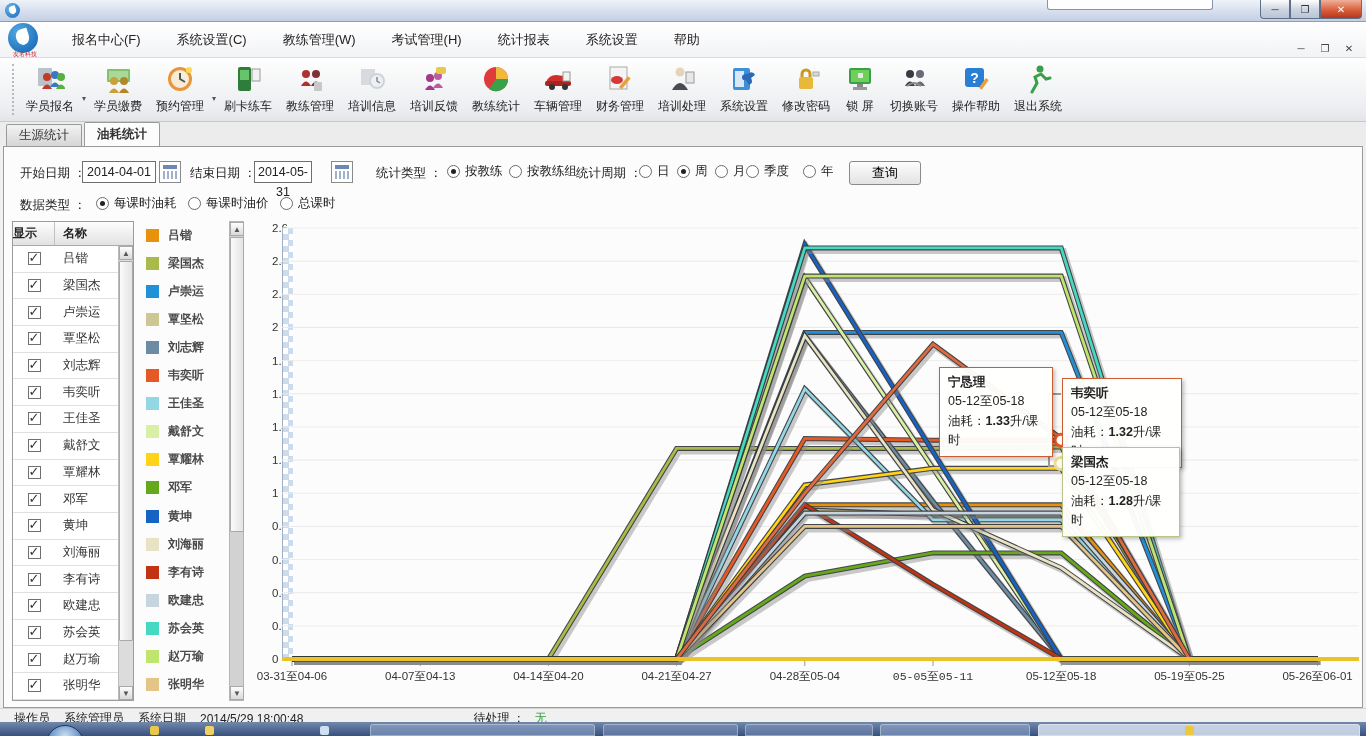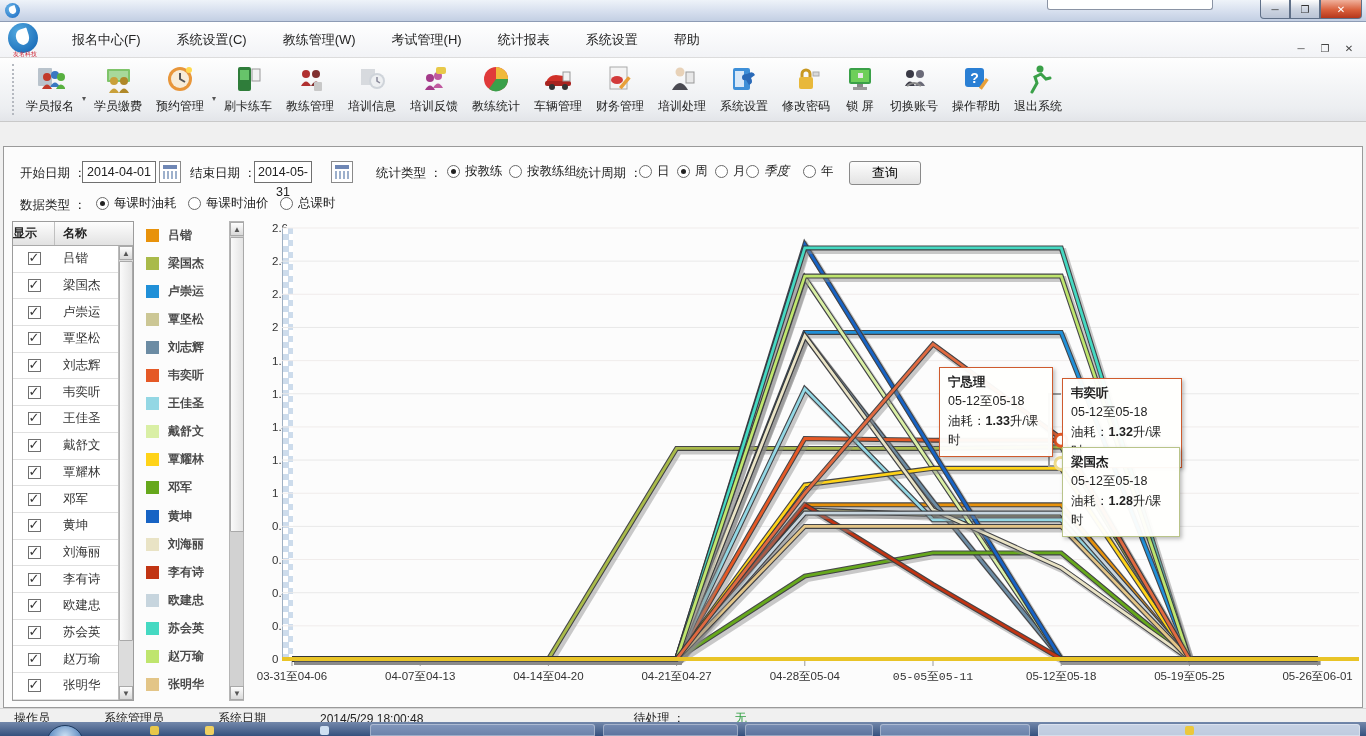--- a/index.html
+++ b/index.html
@@ -116,21 +116,21 @@
   .xlab { position:absolute; top:448px; width:110px; text-align:center; font-size:11.5px; color:#333; }
 
   
   .tip { position:absolute; background:rgba(255,255,253,0.96); border:1px solid #cf5b2e;
     box-shadow:2px 2px 4px rgba(0,0,0,0.25); padding:5px 8px; font-size:12.5px; line-height:1.55; z-index:5; }
   .tip .t-name { font-weight:bold; color:#222; }
   .tip b { font-weight:bold; }
 
   
   #statusbar { position:absolute; left:0; top:708px; width:1366px; height:20px; background:#f0f0f0;
-    border-top:1px solid #d5d5d5; display:flex; align-items:center; font-size:12px; color:#222;gap:40px; }
+    border-top:1px solid #d5d5d5; display:flex; align-items:center; font-size:12px; color:#222; }
   #statusbar .sp { margin-left:14px; }
   #pending-val { color:#2e9e40; margin-left:10px; }
 
   
   #taskbar { position:absolute; left:0; top:722px; width:1366px; height:14px;
     background:linear-gradient(#7388ab,#35517e); overflow:hidden; }
   .tb-orb { position:absolute; left:46px; top:3px; width:38px; height:38px; border-radius:50%;
     background:radial-gradient(circle at 50% 30%, #cfe3f5, #4f7fba 60%, #28507f); border:1px solid #1d3a5f; }
   .tb-btn { position:absolute; top:2px; height:12px; border-radius:3px 3px 0 0; border:1px solid rgba(255,255,255,0.35); }
   .tb-ico { position:absolute; top:4px; width:9px; height:9px; border-radius:2px; }
@@ -358,20 +358,24 @@
         <span class="t-icon">
           <svg width="30" height="30" viewBox="0 0 30 30">
             <circle cx="17" cy="5" r="3.5" fill="#3aa048"></circle>
             <path d="M9 28 l5 -9 -2 -6 6 -3 5 5 4 -1" stroke="#3aa048" stroke-width="3" fill="none" stroke-linecap="round"></path>
           </svg>
         </span>
                  <span class="t-label">退出系统</span>
       </div>
     </div>
 
+  <div id="tabstrip">
+      <div class="tab">生源统计</div>
+      <div class="tab active">油耗统计</div>
+    </div>
 
   <div id="panel">
 
     <div class="flabel" style="left:16px; top:18px;">开始日期 ：</div>
     <div class="dinput" style="left:78px; top:14px; width:74px;">2014-04-01</div>
     <div class="calbtn" style="left:155px; top:14px;"></div>
     <div class="flabel" style="left:186px; top:18px;">结束日期 ：</div>
     <div class="dinput" style="left:250px; top:14px; width:58px;">2014-05-31</div>
     <div class="calbtn" style="left:327px; top:14px;"></div>
     <div class="flabel" style="left:372px; top:18px;">统计类型 ：</div>
@@ -746,21 +750,21 @@
         <span>日</span>
       </div>
       <div class="radio sel" style="left: 673px; top: 16px;">
         <span class="rdot"></span>
         <span>周</span>
       </div>
       <div class="radio" style="left: 711px; top: 16px;">
         <span class="rdot"></span>
         <span>月</span>
       </div>
-      <div class="radio" style="left: 742px; top: 16px; font-style: italic;">
+      <div class="radio" style="left: 742px; top: 16px;">
         <span class="rdot"></span>
         <span>季度</span>
       </div>
       <div class="radio" style="left: 799px; top: 16px;">
         <span class="rdot"></span>
         <span>年</span>
       </div>
       <div class="radio sel" style="left: 92px; top: 48px;">
         <span class="rdot"></span>
         <span>每课时油耗</span>

